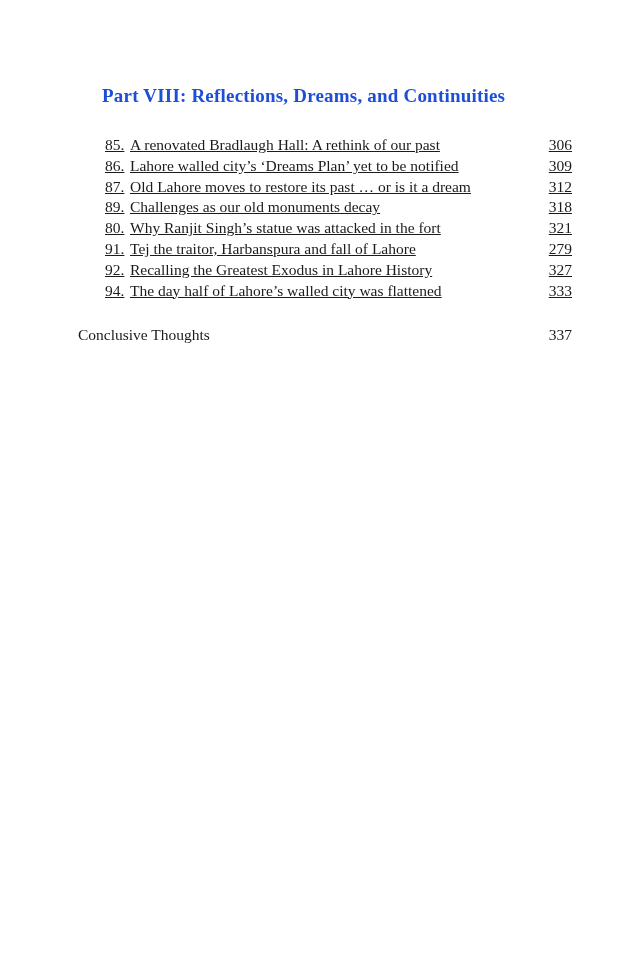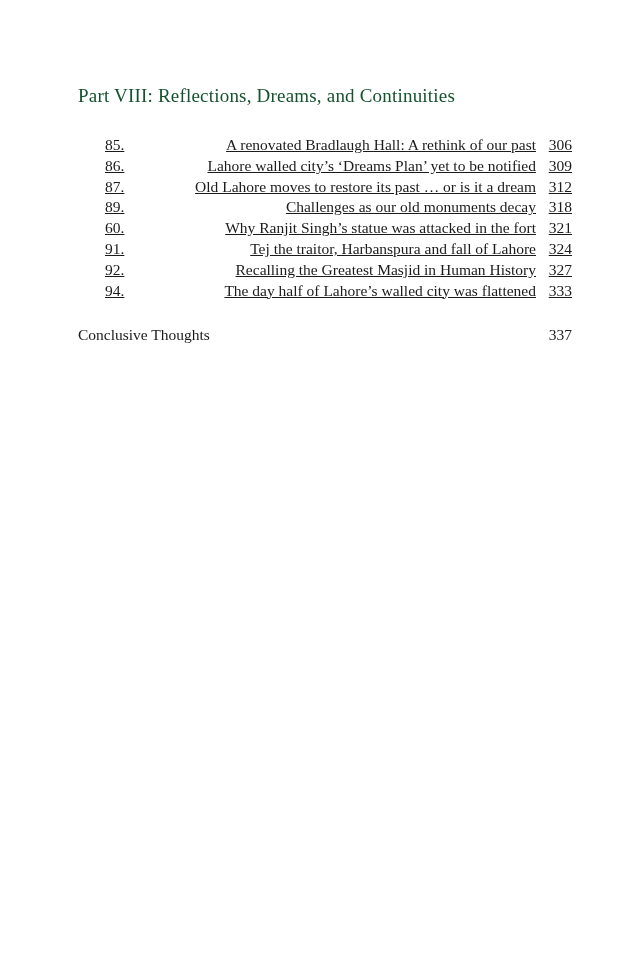--- a/index.html
+++ b/index.html
@@ -18,25 +18,26 @@
     box-sizing: border-box;
   }
   .content {
     position: absolute;
     top: 84px;
     left: 78px;
     width: 494px;
   }
   .section-title {
     font-size: 19px;
-    font-weight: normal;
+    font-weight: bold;
     line-height: 24px;
     letter-spacing: 0.2px;
-    color: #14532d;
+    color: #1d4ed8;
     white-space: nowrap;
+    margin-left: 24px;
   }
   .toc {
     margin-top: 27px;
     text-decoration: underline;
   }
   .toc-row {
     display: flex;
     align-items: baseline;
     font-size: 15.5px;
     line-height: 20.8px;
@@ -44,21 +45,20 @@
   }
   .toc-num {
     flex: 0 0 25px;
     margin-left: 27px;
     text-align: left;
   }
   .toc-title {
     flex: 1 1 auto;
     overflow: hidden;
     padding-right: 6px;
-    text-align: right;
   }
   .toc-page {
     flex: 0 0 auto;
     min-width: 30px;
     text-align: right;
   }
   .conclusive-row {
     display: flex;
     align-items: flex-start;
     justify-content: space-between;
@@ -97,34 +97,34 @@
       </div>
 
 
       <div class="toc-row">
         <span class="toc-num">89.</span>
         <span class="toc-title">Challenges as our old monuments decay</span>
         <span class="toc-page">318</span>
       </div>
 
       <div class="toc-row">
-        <span class="toc-num">60.</span>
+        <span class="toc-num">80.</span>
         <span class="toc-title">Why Ranjit Singh’s statue was attacked in the fort</span>
         <span class="toc-page">321</span>
       </div>
 
       <div class="toc-row">
         <span class="toc-num">91.</span>
         <span class="toc-title">Tej the traitor, Harbanspura and fall of Lahore</span>
-        <span class="toc-page">324</span>
+        <span class="toc-page">279</span>
       </div>
 
       <div class="toc-row">
         <span class="toc-num">92.</span>
-        <span class="toc-title">Recalling the Greatest Masjid in Human History</span>
+        <span class="toc-title">Recalling the Greatest Exodus in Lahore History</span>
         <span class="toc-page">327</span>
       </div>
 
 
       <div class="toc-row">
         <span class="toc-num">94.</span>
         <span class="toc-title">The day half of Lahore’s walled city was flattened</span>
         <span class="toc-page">333</span>
       </div>
 

